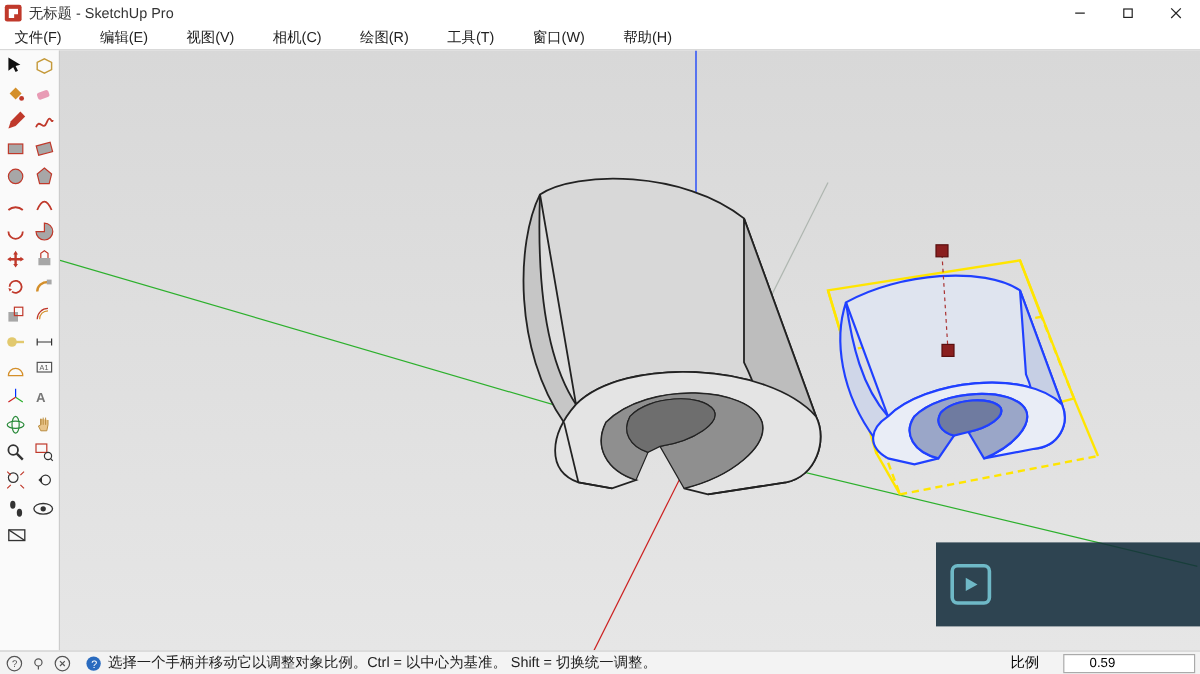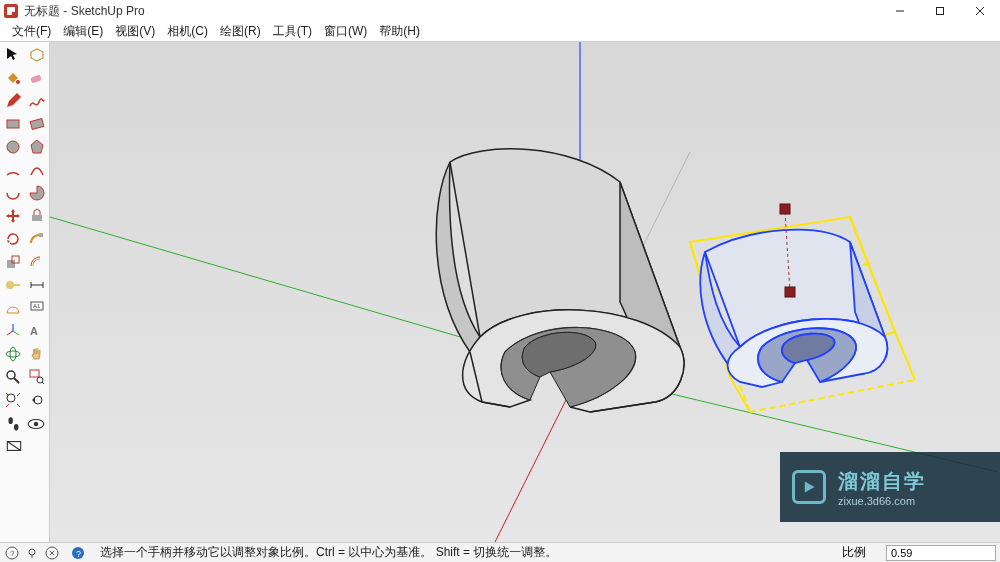--- a/index.html
+++ b/index.html
@@ -8,21 +8,21 @@
   
   .titlebar { height: 22px; display: flex; align-items: center; padding: 0 4px; background: #fff; }
   .titlebar .app-icon { width: 14px; height: 14px; background: #c0392b; border-radius: 2px; margin-right: 6px; position: relative; }
   .titlebar .app-icon::after { content: ""; position: absolute; inset: 3px; background: #fff; clip-path: polygon(0 0, 100% 0, 100% 60%, 60% 60%, 60% 100%, 0 100%); }
   .titlebar .title { font-size: 12px; color: #333; text-align: right; }
   .win-controls { position: absolute; right: 0; top: 0; display: flex; }
   .win-btn { width: 40px; height: 22px; display: flex; align-items: center; justify-content: center; font-size: 11px; color: #555; }
   .win-btn svg { width: 10px; height: 10px; stroke: #222; stroke-width: 1; fill: none; }
 
   
-  .menubar { height: 20px; display: flex; align-items: center; padding: 0 6px; gap: 0; border-bottom: 1px solid #d0d0d0; }
+  .menubar { height: 20px; display: flex; align-items: center; padding: 0 6px; gap: 20px; border-bottom: 1px solid #d0d0d0; }
   .menu-item { padding: 2px 6px; font-size: 12px; color: #222; }
 
   
   .workspace { position: absolute; top: 42px; bottom: 20px; left: 0; right: 0; display: flex; }
   .toolbar { width: 50px; background: #fafafa; border-right: 1px solid #ccc; padding: 2px 1px; display: flex; flex-direction: column; }
   .tool-row { display: flex; gap: 1px; margin-bottom: 1px; }
   .tool { width: 23px; height: 22px; display: flex; align-items: center; justify-content: center; }
   .tool svg { width: 18px; height: 18px; }
 
   
@@ -31,23 +31,23 @@
   .axes line.red { stroke: #cc2020; stroke-width: 1; }
   .axes line.green { stroke: #2cb02c; stroke-width: 1; }
 
   
   .scene { position: absolute; inset: 0; }
 
   
   .statusbar { position: absolute; bottom: 0; left: 0; right: 0; height: 20px; background: #f3f3f3; border-top: 1px solid #ccc; display: flex; align-items: center; font-size: 12px; padding: 0 4px; }
   .status-icon { width: 16px; height: 16px; margin-right: 4px; display: inline-flex; align-items: center; justify-content: center; }
   .status-icon svg { width: 14px; height: 14px; }
-  .status-text { flex: 1; color: #222; margin-left: 10px; }
+  .status-text { flex: 1; color: #222; }
   .status-right { display: flex; align-items: center; gap: 20px; margin-left: auto; }
-  .value-box { width: 110px; height: 16px; border: 1px solid #aaa; background: #fff; padding: 0 4px; font-size: 11px; line-height: 14px; }
+  .value-box { width: 110px; height: 16px; border: 1px solid #aaa; background: #fff; padding: 0 21px; font-size: 11px; line-height: 14px; }
 
   
   .watermark { position: absolute; right: 0; bottom: 20px; width: 220px; height: 70px; background: rgba(20,45,60,0.88); display: flex; align-items: center; color: #7fc9d6; padding: 8px 12px; }
   .watermark .play { width: 34px; height: 34px; border: 3px solid #6fb9c7; border-radius: 6px; display: flex; align-items: center; justify-content: center; margin-right: 12px; }
   .watermark .play svg { width: 14px; height: 14px; fill: #6fb9c7; }
   .watermark .wm-text { display: flex; flex-direction: column; }
   .watermark .wm-main { font-size: 20px; font-weight: bold; letter-spacing: 2px; }
   .watermark .wm-sub { font-size: 11px; color: #b8dce3; opacity: .9; }
 
   
@@ -418,24 +418,20 @@
         </g>
       </g>
     </svg>
 
     <div class="watermark">
       <div class="play">
           <svg viewBox="0 0 10 10">
             <path d="M2 1v8l7-4z"></path>
           </svg>
         </div>
-      <div class="wm-text">
-        <div class="wm-main">溜溜自学</div>
-        <div class="wm-sub">zixue.3d66.com</div>
-      </div>
     </div>
   </div>
 </div>
 
 <div class="statusbar">
   <span class="status-icon">
       <svg viewBox="0 0 14 14">
         <circle cx="7" cy="7" r="6" fill="none" stroke="#555"></circle>
         <text x="5" y="10" font-size="8" fill="#555">?</text>
       </svg>

